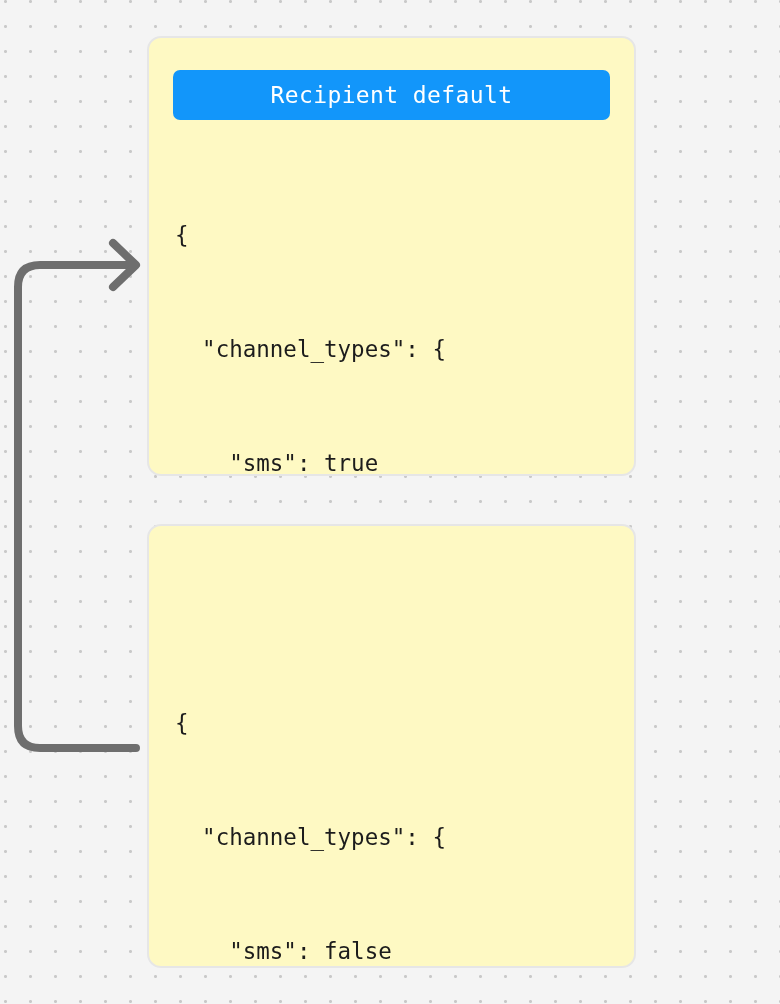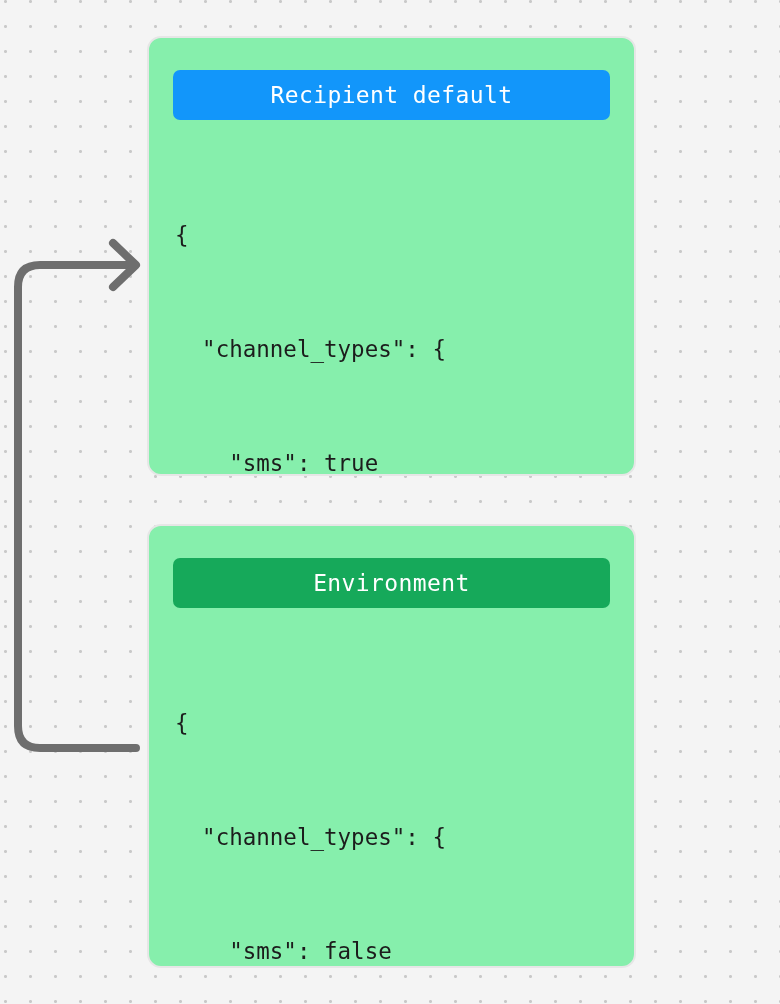--- a/index.html
+++ b/index.html
@@ -27,21 +27,21 @@
 
   .arrow-layer {
     position: absolute;
     left: 0; top: 0;
     width: 780px; height: 1004px;
     pointer-events: none;
   }
 
   .card {
     position: absolute;
-    background: #86efac;
+    background: #fef9c3;
     border: 2px solid #e6e6e6;
     border-radius: 14px;
     padding: 0;
   }
 
   #card-recipient-default { left: 147px; top: 36px; width: 489px; height: 440px; }
   #card-environment       { left: 147px; top: 524px; width: 489px; height: 444px; }
 
   .card-header {
     position: absolute;
@@ -93,21 +93,20 @@
       <span class="code-line">    "sms": true</span>
       <span class="code-line">  },</span>
       <span class="code-line em">  "categories": {</span>
       <span class="code-line em">    "collaboration": true</span>
       <span class="code-line em">  }</span>
       
     </div>
   </div>
 
   <div class="card" id="card-environment">
-    <div class="card-header" style="background-color: rgb(22, 169, 90);">Environment</div>
     <div class="card-body">
       <span class="code-line">{</span>
       <span class="code-line">  "channel_types": {</span>
       <span class="code-line">    "sms": false</span>
       
       
       
       
       
     </div>

